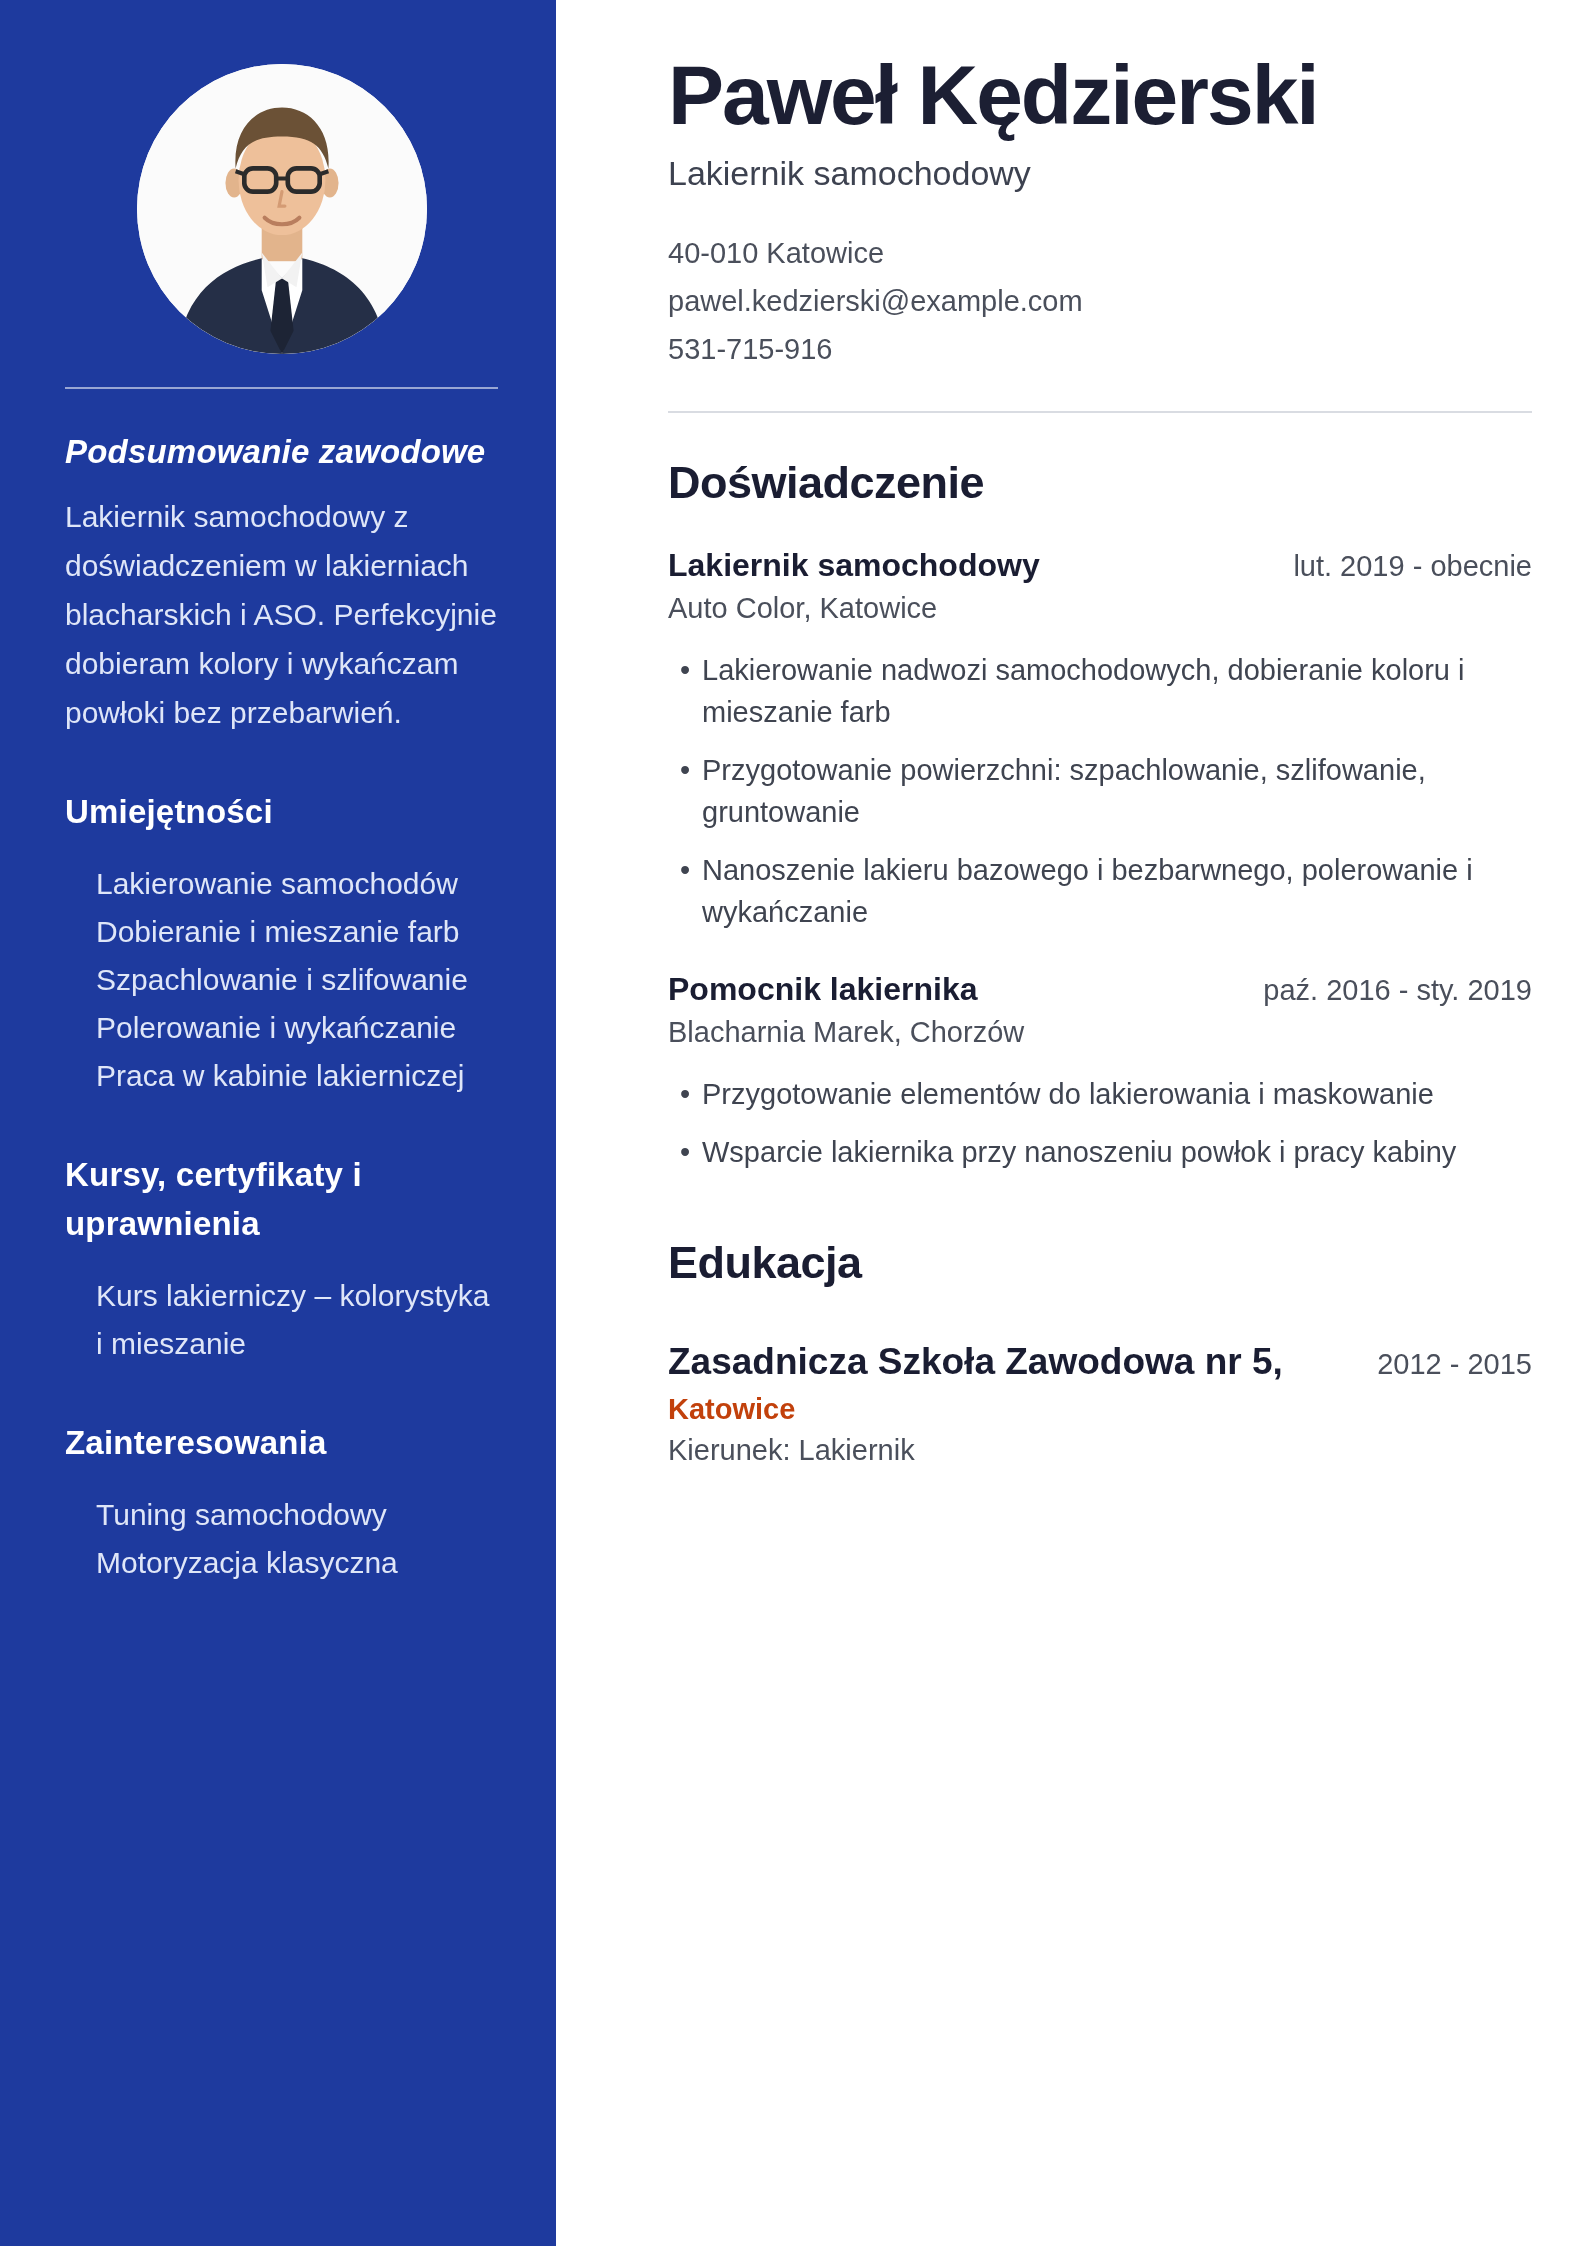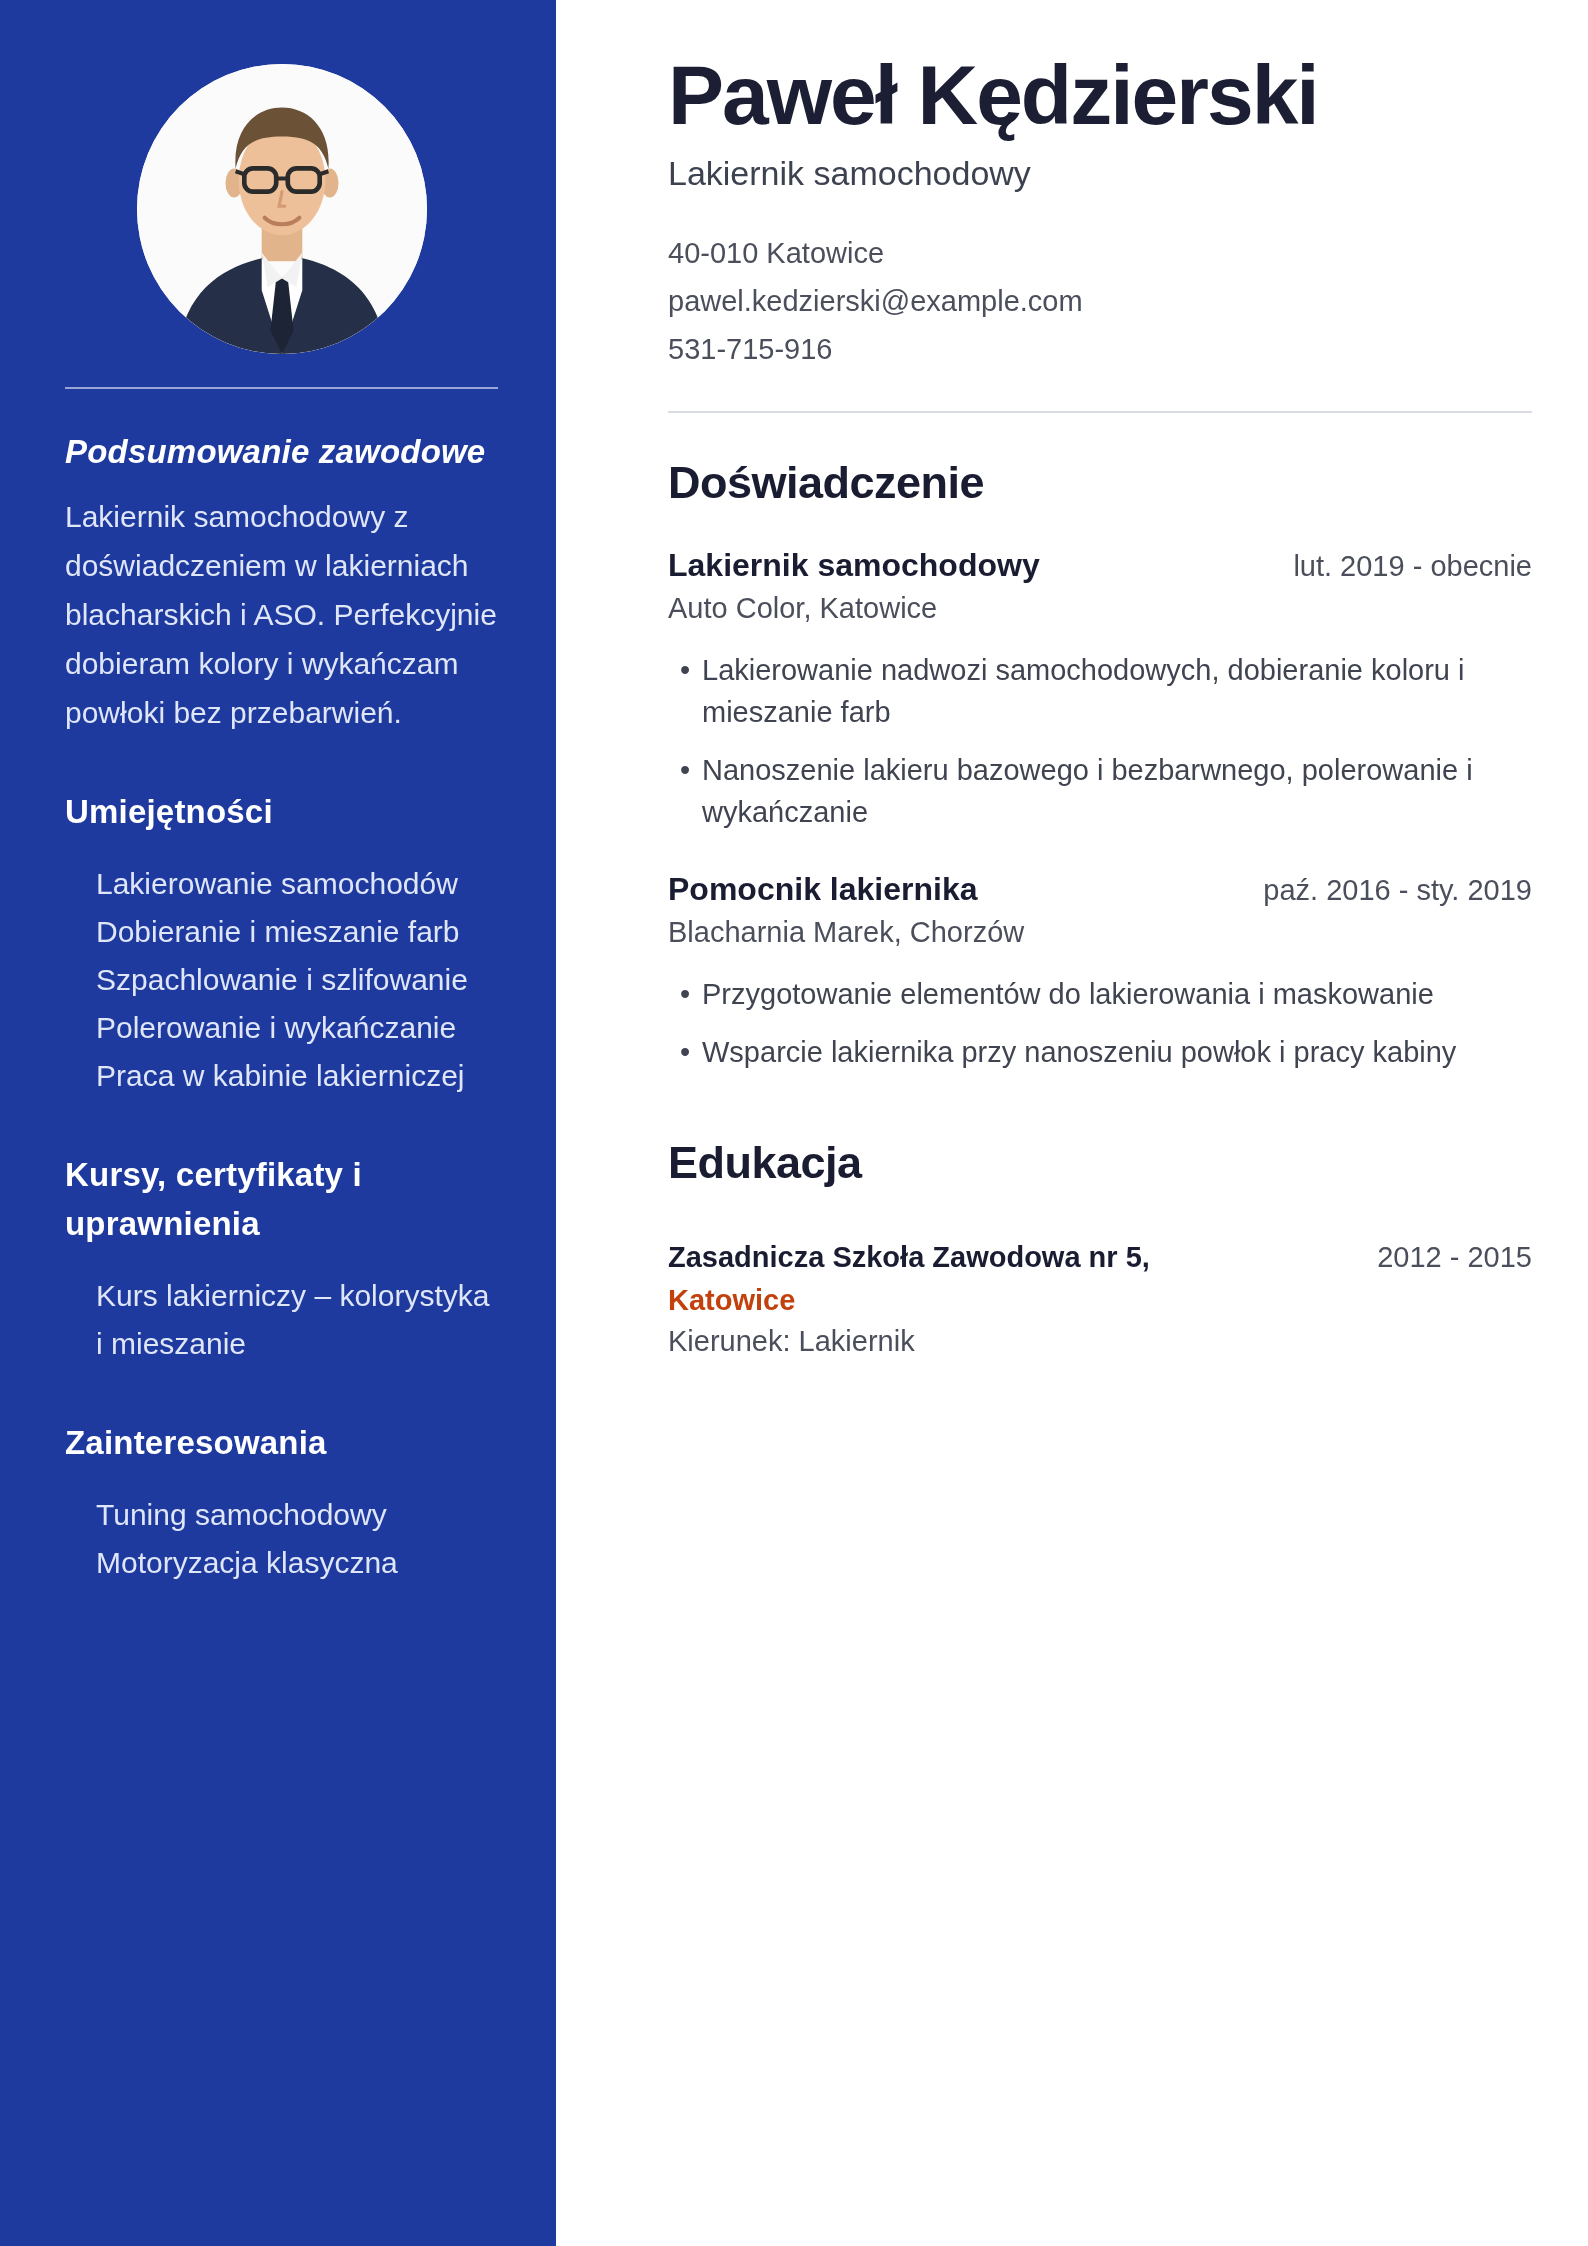--- a/index.html
+++ b/index.html
@@ -153,21 +153,21 @@
     color: #3f4450;
   }
 
   .school { margin-top: 52px; }
   .school-header {
     display: flex;
     justify-content: space-between;
     align-items: baseline;
   }
   .school-name {
-    font-size: 29px;
+    font-size: 37px;
     font-weight: 700;
     color: #1a1d32;
   }
   .school-dates {
     font-size: 29px;
     color: #4a4f5b;
     white-space: nowrap;
   }
   .school-location {
     margin-top: 10px;
@@ -263,20 +263,21 @@
     <h2 class="section-heading mt-exp">Doświadczenie</h2>
 
     <section class="job">
       <div class="job-header">
         <span class="job-role">Lakiernik samochodowy</span>
         <span class="job-dates">lut. 2019 - obecnie</span>
       </div>
       <div class="job-company">Auto Color, Katowice</div>
       <ul class="bullets">
         <li>Lakierowanie nadwozi samochodowych, dobieranie koloru i mieszanie farb</li>
+        <li>Przygotowanie powierzchni: szpachlowanie, szlifowanie, gruntowanie</li>
         <li>Nanoszenie lakieru bazowego i bezbarwnego, polerowanie i wykańczanie</li>
       </ul>
     </section>
 
     <section class="job">
       <div class="job-header">
         <span class="job-role">Pomocnik lakiernika</span>
         <span class="job-dates">paź. 2016 - sty. 2019</span>
       </div>
       <div class="job-company">Blacharnia Marek, Chorzów</div>

